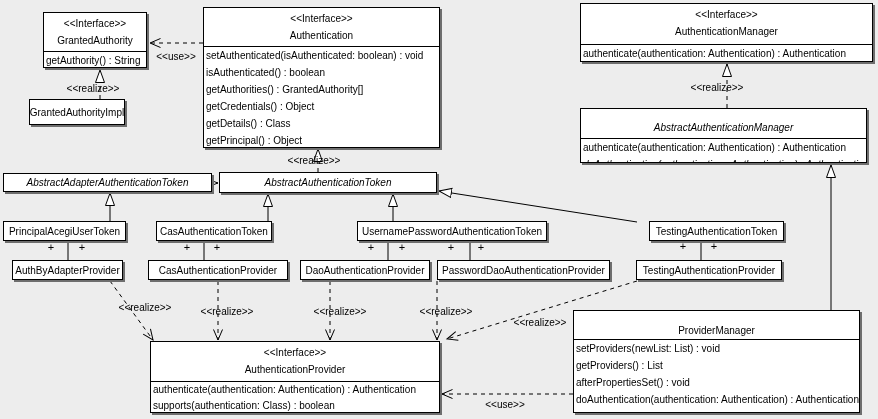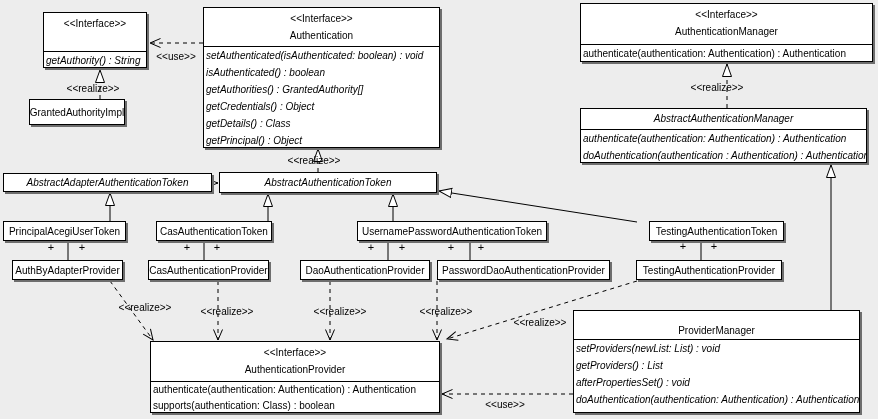--- a/index.html
+++ b/index.html
@@ -6,21 +6,21 @@
   body{background:#ededed;font-family:"Liberation Sans","DejaVu Sans",sans-serif;}
   #canvas{position:relative;width:878px;height:419px;background:#ededed;overflow:hidden;}
   #edges{position:absolute;left:0;top:0;width:878px;height:419px;}
   .uml-box{position:absolute;background:#fff;border:1px solid #000;box-shadow:2px 2px 0 #6e6e6e;
            font-size:10px;color:#000;box-sizing:border-box;overflow:hidden;}
   .title{text-align:center;line-height:17px;padding-top:2px;}
   .title1{text-align:center;display:flex;align-items:center;justify-content:center;height:100%;}
   .titlerow{text-align:center;}
   .methods{border-top:1px solid #000;}
   .m{white-space:nowrap;overflow:hidden;padding:0 2px;}
-  .lh17 .m{line-height:17px;font-style:italic;}
+  .lh17 .m{line-height:17px;}
   .lh18 .m{line-height:18px;}
   .lh16 .m{line-height:16px;}
   .it{font-style:italic;}
   .edge-label{position:absolute;font-size:10px;color:#000;white-space:nowrap;
               transform:translate(-50%,-50%);}
   .plus{position:absolute;font-size:11px;color:#000;transform:translate(-50%,-50%);}
 </style>
 </head>
 <body>
 
@@ -67,20 +67,21 @@
     <line x1="330" y1="281" x2="330" y2="340" stroke="#000" stroke-dasharray="4 4" marker-end="url(#vee)"></line>
     <line x1="437" y1="281" x2="437" y2="340" stroke="#000" stroke-dasharray="4 4" marker-end="url(#vee)"></line>
     <line x1="637" y1="281" x2="447" y2="339" stroke="#000" stroke-dasharray="4 4" marker-end="url(#vee)"></line>
 
     <line x1="573" y1="394" x2="442" y2="394" stroke="#000" stroke-dasharray="4 4" marker-end="url(#vee)"></line>
   </svg>
 
   <div class="uml-box lh17" style="left:43px;top:12px;width:104px;height:56px">
     <div class="title" style="height:36px">
       <div class="titlerow">&lt;&lt;Interface&gt;&gt;</div>
+      <div class="titlerow">GrantedAuthority</div>
     </div>
     <div class="methods">
       <div class="m">getAuthority() : String</div>
     </div>
   </div>
 
   <div class="uml-box" style="left:29px;top:99px;width:96px;height:26px">
     <div class="title1">GrantedAuthorityImpl</div>
   </div>
 
@@ -103,21 +104,21 @@
     <div class="title" style="height:38px">
       <div class="titlerow">&lt;&lt;Interface&gt;&gt;</div>
       <div class="titlerow">AuthenticationManager</div>
     </div>
     <div class="methods">
       <div class="m">authenticate(authentication: Authentication) : Authentication</div>
     </div>
   </div>
 
   <div class="uml-box lh17" style="left:580px;top:108px;width:287px;height:55px">
-    <div class="title it" style="height:19px;padding-top:1px;line-height:17px">AbstractAuthenticationManager</div>
+    <div class="title it" style="height:19px;padding-top:10px;line-height:17px">AbstractAuthenticationManager</div>
     <div class="methods">
       <div class="m">authenticate(authentication: Authentication) : Authentication</div>
       <div class="m it">doAuthentication(authentication : Authentication) : Authentication</div>
     </div>
   </div>
 
   <div class="uml-box" style="left:3px;top:173px;width:209px;height:19px">
     <div class="title1 it">AbstractAdapterAuthenticationToken</div>
   </div>
 
@@ -134,21 +135,21 @@
   <div class="uml-box" style="left:357px;top:221px;width:190px;height:20px">
     <div class="title1">UsernamePasswordAuthenticationToken</div>
   </div>
   <div class="uml-box" style="left:649px;top:221px;width:135px;height:20px">
     <div class="title1">TestingAuthenticationToken</div>
   </div>
 
   <div class="uml-box" style="left:12px;top:260px;width:111px;height:20px">
     <div class="title1">AuthByAdapterProvider</div>
   </div>
-  <div class="uml-box" style="left:148px;top:260px;width:121px;height:20px">
+  <div class="uml-box" style="left:148px;top:260px;width:140px;height:20px">
     <div class="title1">CasAuthenticationProvider</div>
   </div>
   <div class="uml-box" style="left:300px;top:260px;width:130px;height:20px">
     <div class="title1">DaoAuthenticationProvider</div>
   </div>
   <div class="uml-box" style="left:437px;top:260px;width:173px;height:20px">
     <div class="title1">PasswordDaoAuthenticationProvider</div>
   </div>
   <div class="uml-box" style="left:636px;top:260px;width:146px;height:20px">
     <div class="title1">TestingAuthenticationProvider</div>

